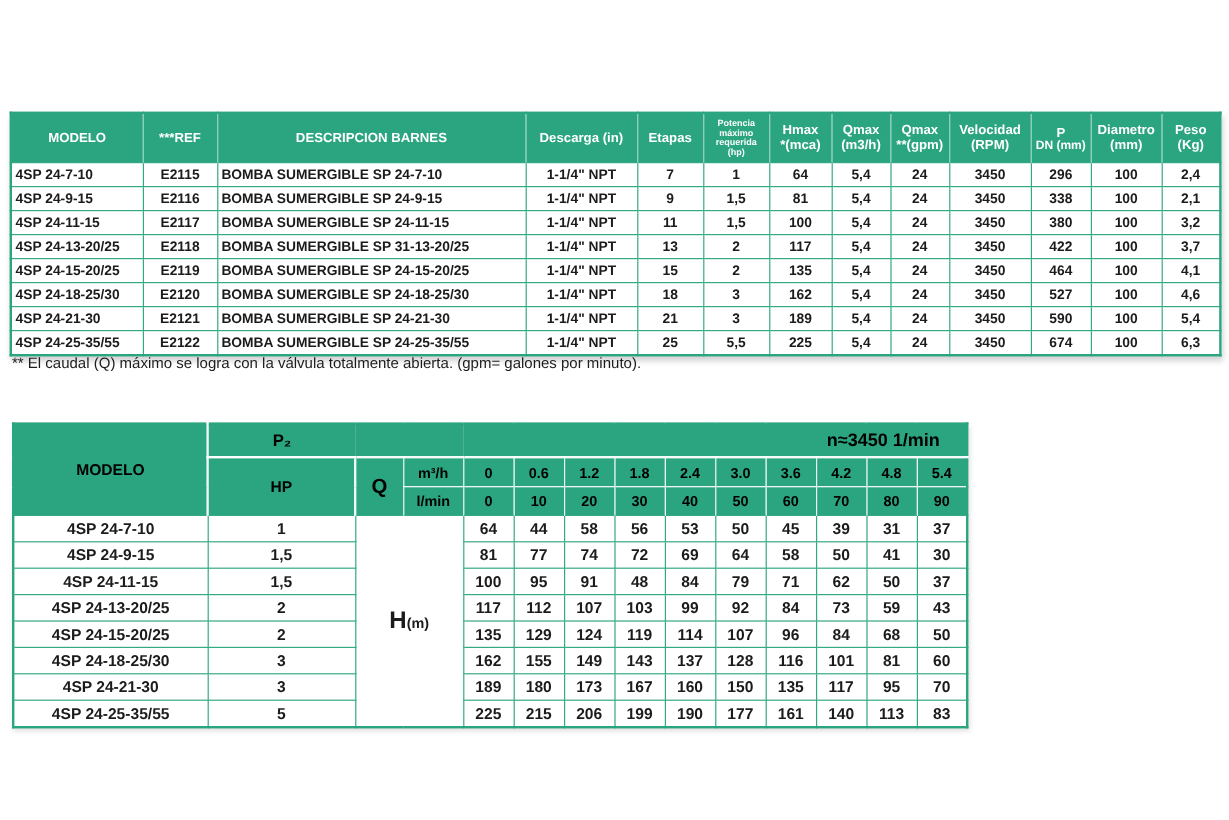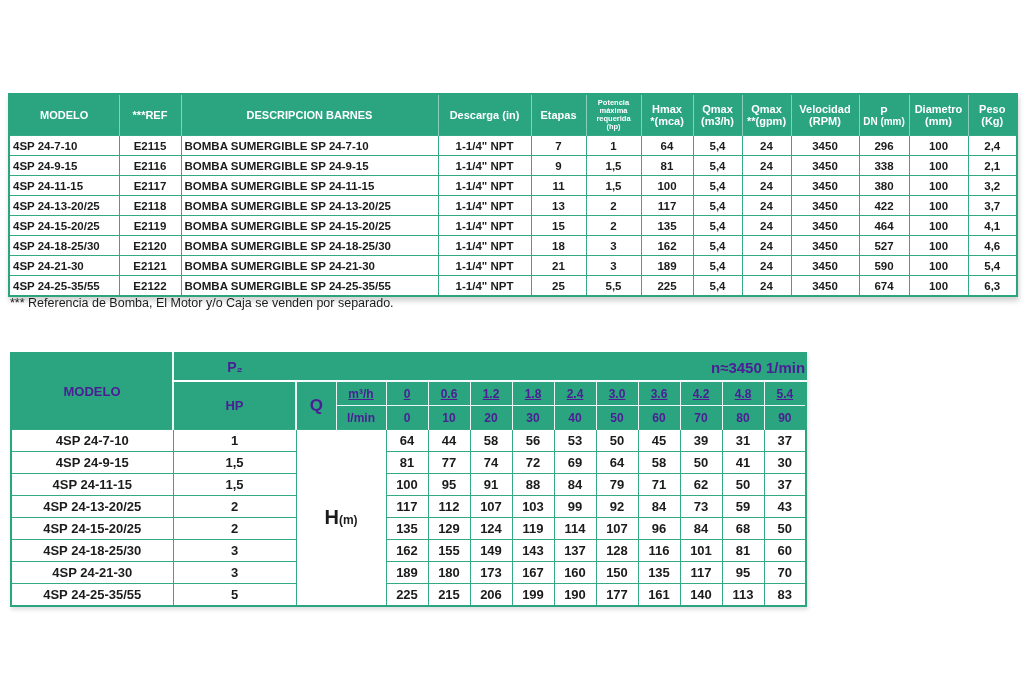--- a/index.html
+++ b/index.html
@@ -38,34 +38,34 @@
     position:absolute;left:10px;top:295px;
     font-size:12.5px;line-height:16.5px;color:#1c1c1c;
   }
   
   .t2{
     position:absolute;left:10px;top:352px;width:795px;
     border:2px solid #2AA57F;
     box-shadow:1px 3px 4px rgba(0,0,0,0.12);
   }
   .t2 thead th{
-    background:#2AA57F;color:#4c1d95;font-weight:bold;
+    background:#2AA57F;color:#000000;font-weight:bold;
     padding:0;vertical-align:middle;text-align:center;
   }
   .t2 .ra th{height:26px;}
   .t2 .rb th{height:23px;}
   .t2 .rc th{height:23px;}
   .t2 .modelo{font-size:13px;border-right:2px solid rgba(255,255,255,0.9);}
   .t2 .p2{font-size:14px;border-bottom:2px solid #ffffff;}
   .t2 .spacer,.t2 .speed{border-bottom:2px solid rgba(255,255,255,0.95);}
-  .t2 .speed{font-size:15px;text-align:right;}
+  .t2 .speed{font-size:15px;text-align:right;padding-right:22px;}
   .t2 .hp{font-size:13px;border-right:2px solid rgba(255,255,255,0.9);}
   .t2 .q{font-size:17px;}
   .t2 .unit{font-size:12px;border-left:1.5px solid rgba(255,255,255,0.9);}
-  .t2 .rb .unit,.t2 .rb .num-h{border-bottom:1.5px solid rgba(255,255,255,0.9);text-decoration:underline;}
+  .t2 .rb .unit,.t2 .rb .num-h{border-bottom:1.5px solid rgba(255,255,255,0.9);}
   .t2 .num-h{font-size:12px;border-left:1.5px solid rgba(255,255,255,0.9);}
   .t2 td{
     background:#ffffff;color:#1b1b1b;
     border:1px solid #35A983;
     font-size:13px;font-weight:bold;
     height:21px;padding:0;text-align:center;white-space:nowrap;
   }
   .t2 td.hcell{font-size:20px;}
   .t2 td.hcell .hsub{font-size:12px;}
 </style>
@@ -100,21 +100,21 @@
           <div>DESCRIPCION BARNES</div>
         </th>
         <th>
           <div>Descarga (in)</div>
         </th>
         <th>
           <div>Etapas</div>
         </th>
         <th class="sm">
           <div>Potencia</div>
-          <div>máxima</div>
+          <div>máximo</div>
           <div>requerida</div>
           <div>(hp)</div>
         </th>
         <th>
           <div>Hmax</div>
           <div>*(mca)</div>
         </th>
         <th>
           <div>Qmax</div>
           <div>(m3/h)</div>
@@ -183,21 +183,21 @@
         <td>5,4</td>
         <td>24</td>
         <td>3450</td>
         <td>380</td>
         <td>100</td>
         <td>3,2</td>
       </tr>
       <tr>
         <td class="l">4SP 24-13-20/25</td>
         <td>E2118</td>
-        <td class="l">BOMBA SUMERGIBLE SP 24-13-20/25</td>
+        <td class="l">BOMBA SUMERGIBLE SP 31-13-20/25</td>
         <td>1-1/4" NPT</td>
         <td>13</td>
         <td>2</td>
         <td>117</td>
         <td>5,4</td>
         <td>24</td>
         <td>3450</td>
         <td>422</td>
         <td>100</td>
         <td>3,7</td>
@@ -259,21 +259,21 @@
         <td>24</td>
         <td>3450</td>
         <td>674</td>
         <td>100</td>
         <td>6,3</td>
       </tr>
     </tbody>
 </table>
 
 <div class="notes">
-  <div>*** Referencia de Bomba, El Motor y/o Caja se venden por separado.</div>
+  <div>** El caudal (Q) máximo se logra con la válvula totalmente abierta. (gpm= galones por minuto).</div>
 </div>
 
 <table class="t2">
   <colgroup>
     <col style="width:162px">
       <col style="width:123px">
       <col style="width:40px">
       <col style="width:50px">
     <col style="width:42px">
       <col style="width:42px">
@@ -351,21 +351,21 @@
         <td>50</td>
         <td>41</td>
         <td>30</td>
       </tr>
       <tr>
         <td>4SP 24-11-15</td>
         <td>1,5</td>
         <td>100</td>
         <td>95</td>
         <td>91</td>
-        <td>88</td>
+        <td>48</td>
         <td>84</td>
         <td>79</td>
         <td>71</td>
         <td>62</td>
         <td>50</td>
         <td>37</td>
       </tr>
       <tr>
         <td>4SP 24-13-20/25</td>
         <td>2</td>

